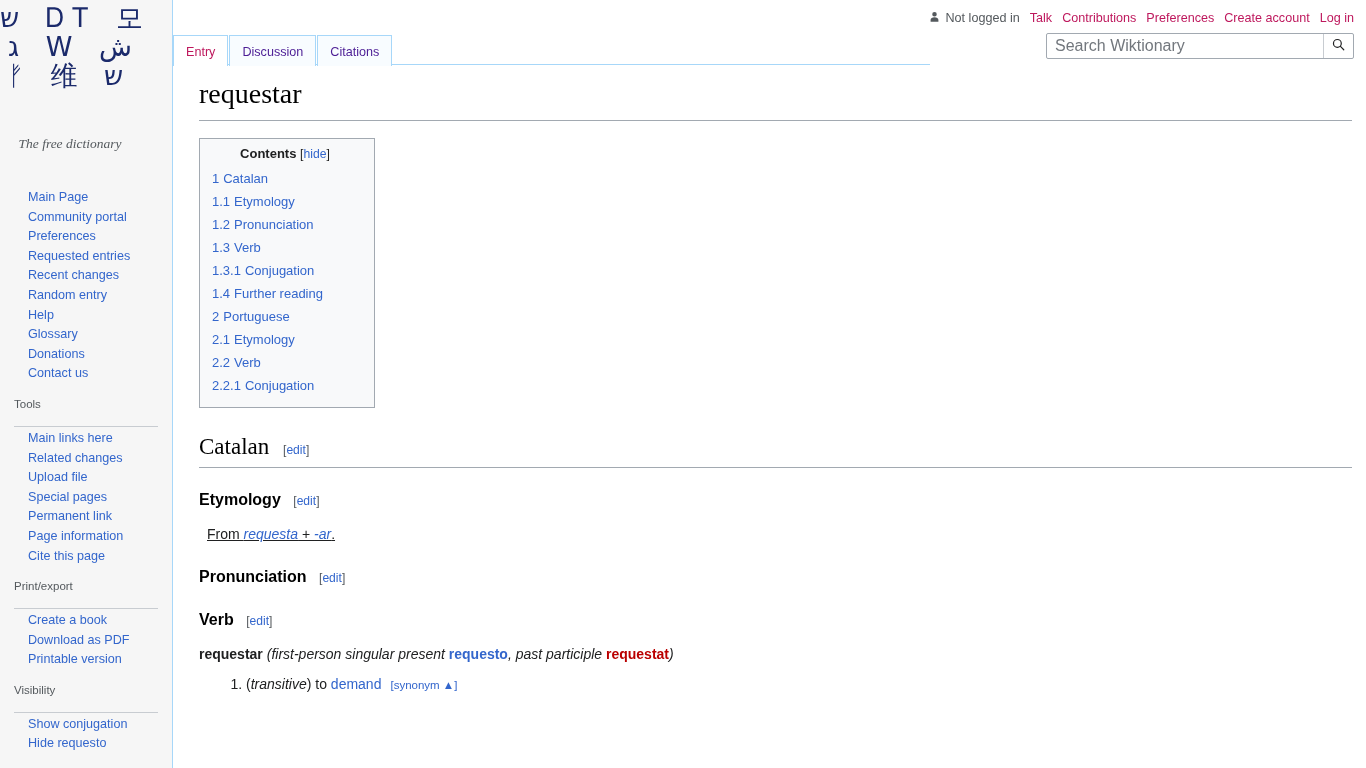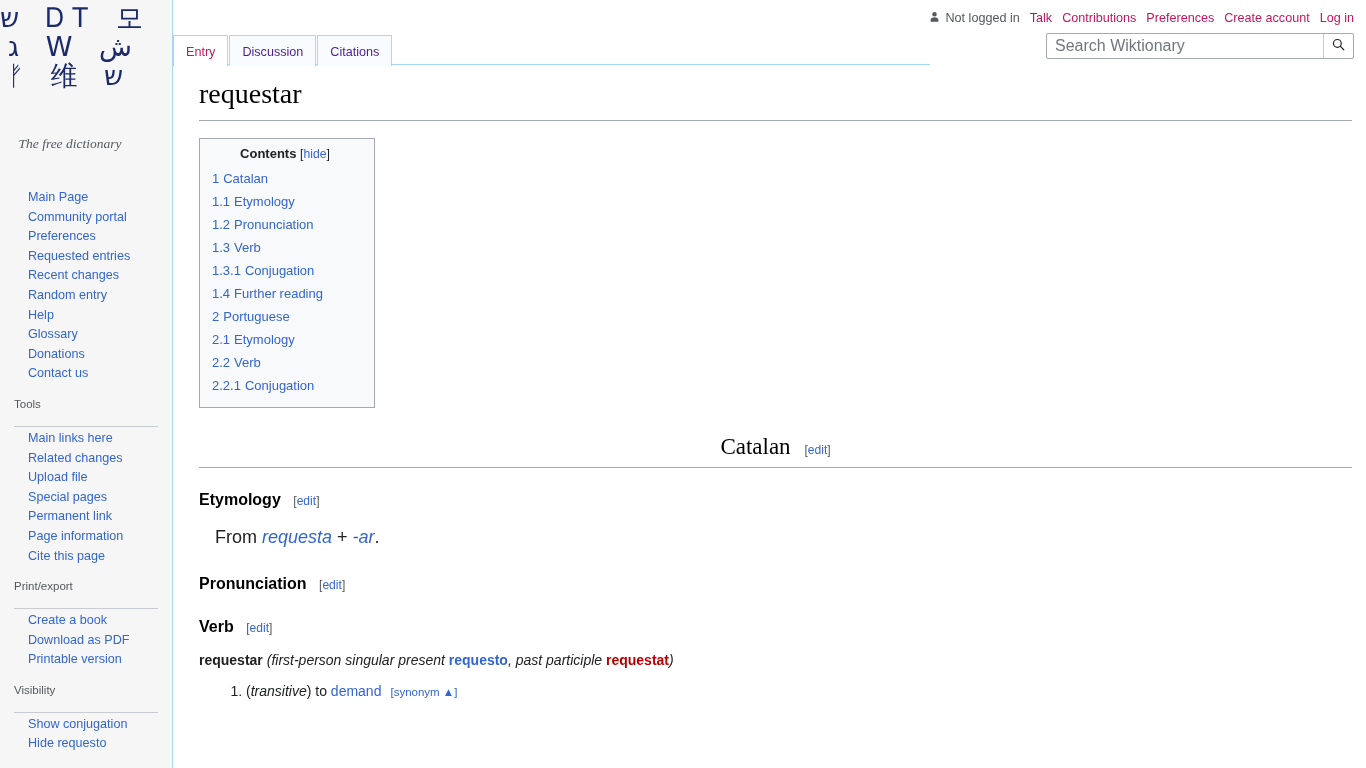--- a/index.html
+++ b/index.html
@@ -248,21 +248,20 @@
   
   h2.lang {
     font-family: "Liberation Serif", serif;
     font-size: 23px;
     font-weight: normal;
     color: #000;
     margin: 24px 0 0 0;
     padding: 0 0 5px 0;
     border-bottom: 1px solid #a2a9b1;
     line-height: 1.3;
-    text-align: center;
   }
   h3.sect {
     font-family: "Liberation Sans", sans-serif;
     font-size: 16px;
     font-weight: bold;
     color: #000;
     margin: 22px 0 0 0;
     padding: 0;
     line-height: 1.3;
   }
@@ -270,21 +269,21 @@
     font-size: 12.1px;
     font-weight: normal;
     font-family: "Liberation Sans", sans-serif;
     margin-left: 8px;
     color: #54595d;
     white-space: nowrap;
   }
   .editsection a { color: #3366cc; text-decoration: none; }
   .editsection .brk { color: #54595d; }
 
-  p.para { margin: 12px 0 0 16px; font-size: 18px; line-height: 1.6; }
+  p.para { margin: 12px 0 0 8px; font-size: 14px; line-height: 1.6; text-decoration: underline; }
 
   a.wlink { color: #3366cc; text-decoration: none; }
   a.newlink { color: #ba0000; text-decoration: none; }
 
   ul.pron {
     margin: 10px 0 0 0;
     padding-left: 40px;
     font-size: 14px;
     line-height: 1.7;
   }

